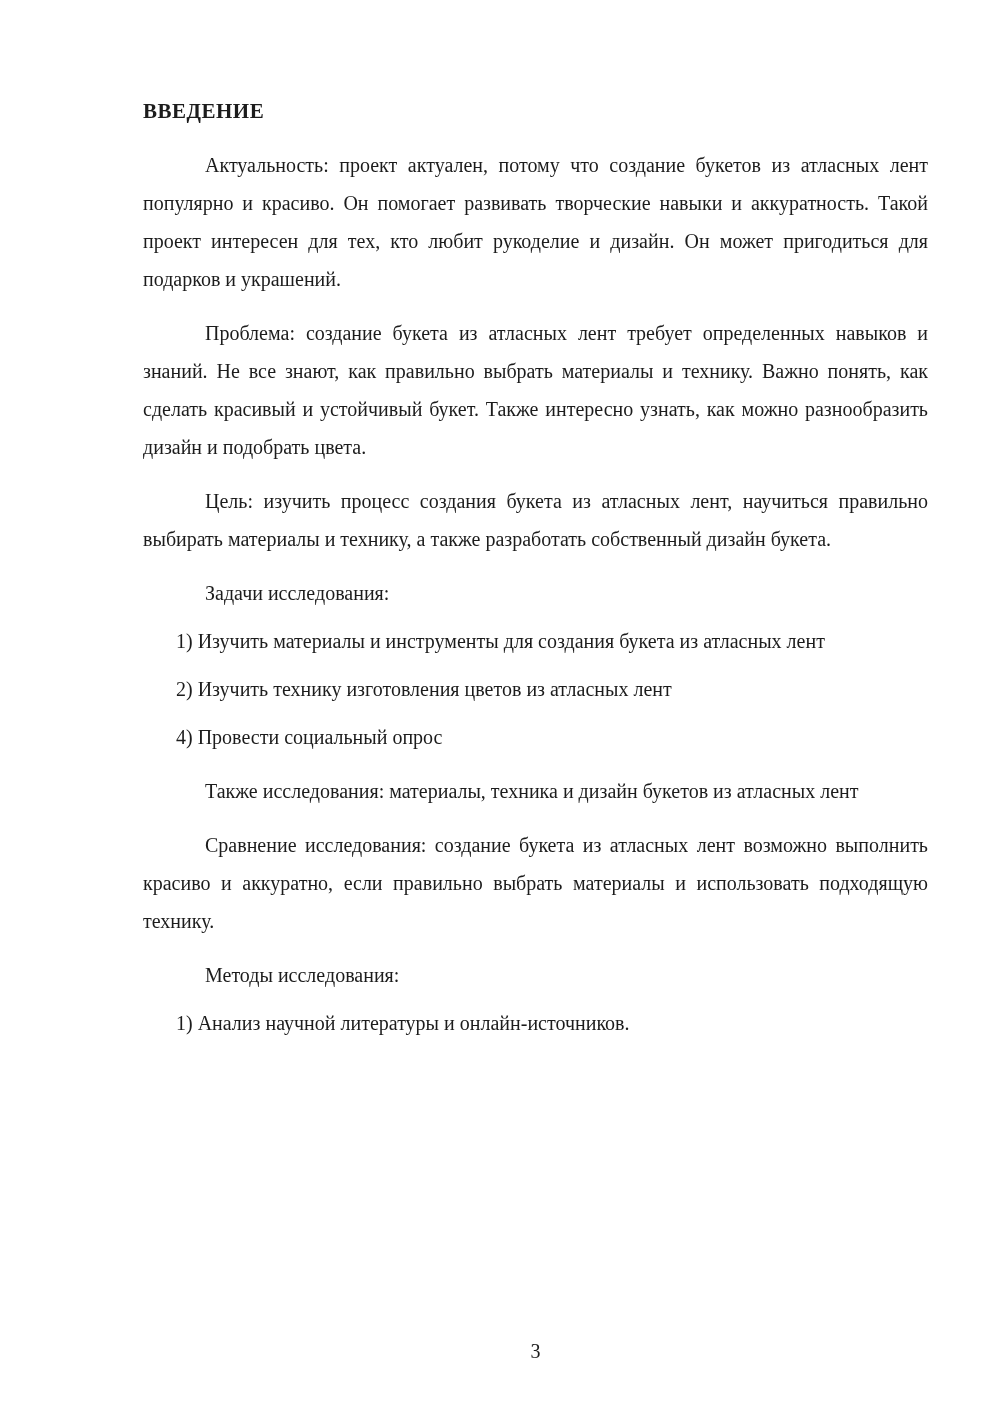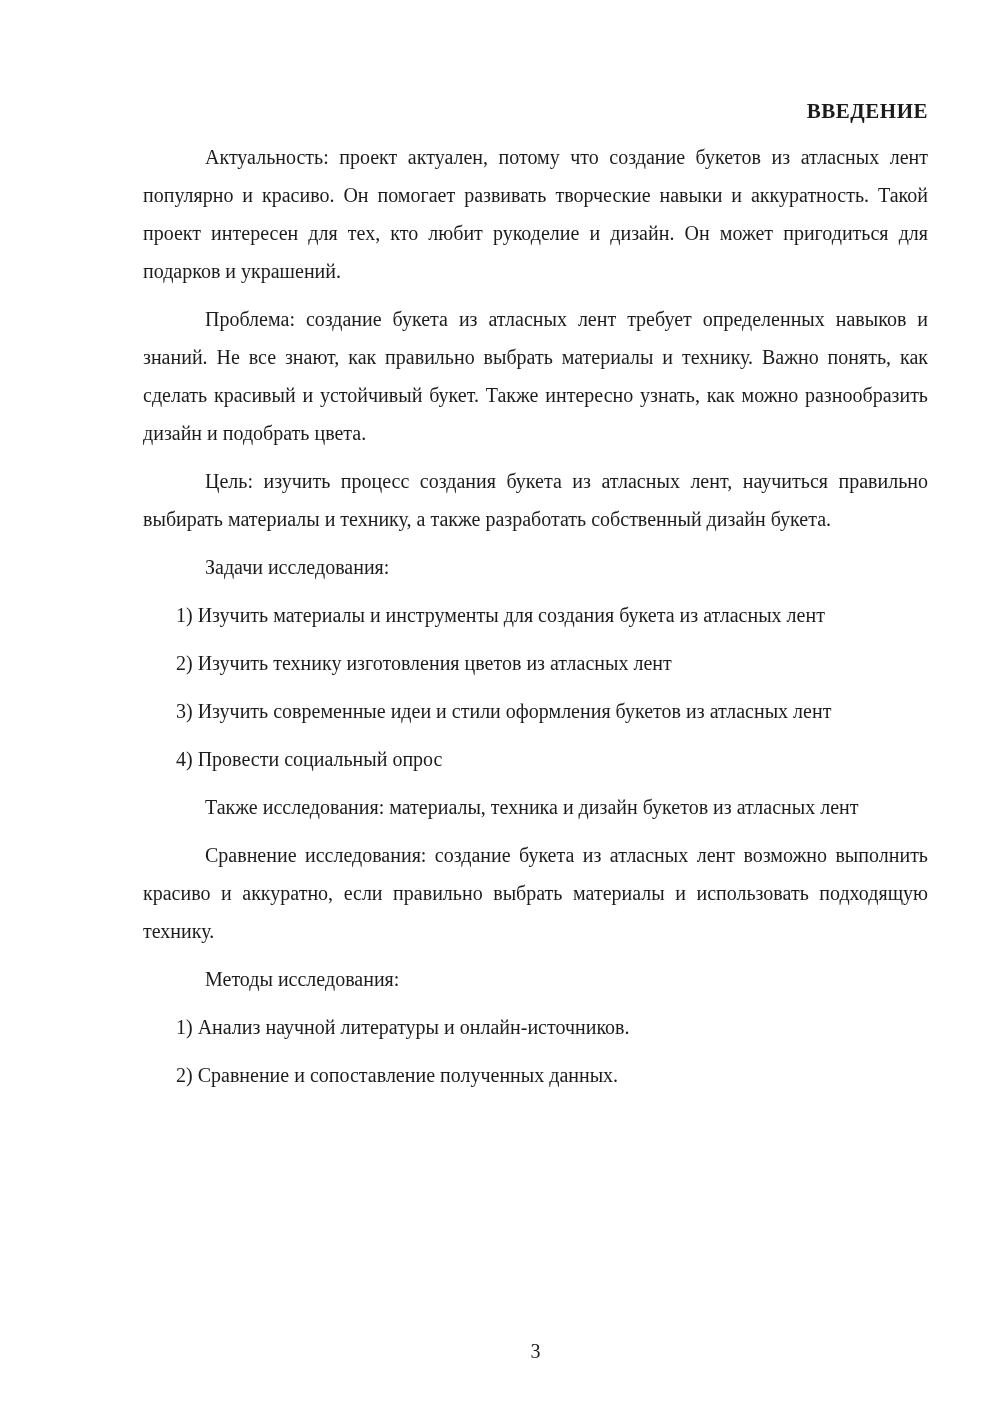--- a/index.html
+++ b/index.html
@@ -16,26 +16,26 @@
     box-sizing: border-box;
     padding: 92px 72px 0 143px;
     font-family: "Liberation Serif", "DejaVu Serif", serif;
     font-size: 20px;
     line-height: 38px;
     color: #1c1c1c;
   }
   .doc-title {
     font-size: 21px;
     font-weight: bold;
-    text-align: right;
+    text-align: left;
     margin: 0 0 8px 0;
     letter-spacing: 0.5px;
   }
   .para {
-    margin: 8px 0 10px 0;
+    margin: 16px 0 10px 0;
     text-align: justify;
     text-indent: 62px;
   }
   .list-item {
     margin: 0 0 10px 0;
     text-align: justify;
     text-indent: 33px;
   }
   .page-number {
     position: absolute;
@@ -53,25 +53,23 @@
 
   <h1 class="doc-title">ВВЕДЕНИЕ</h1>
 
   <p class="para">Актуальность: проект актуален, потому что создание букетов из атласных лент популярно и красиво. Он помогает развивать творческие навыки и аккуратность. Такой проект интересен для тех, кто любит рукоделие и дизайн. Он может пригодиться для подарков и украшений.</p>
   <p class="para">Проблема: создание букета из атласных лент требует определенных навыков и знаний. Не все знают, как правильно выбрать материалы и технику. Важно понять, как сделать красивый и устойчивый букет. Также интересно узнать, как можно разнообразить дизайн и подобрать цвета.</p>
   <p class="para">Цель: изучить процесс создания букета из атласных лент, научиться правильно выбирать материалы и технику, а также разработать собственный дизайн букета.</p>
   <p class="para">Задачи исследования:</p>
 
   <p class="list-item">1) Изучить материалы и инструменты для создания букета из атласных лент</p>
   <p class="list-item">2) Изучить технику изготовления цветов из атласных лент</p>
-  <p class="list-item">3) Изучить современные идеи и стили оформления букетов из атласных лент</p>
   <p class="list-item">4) Провести социальный опрос</p>
 
   <p class="para">Также исследования: материалы, техника и дизайн букетов из атласных лент</p>
   <p class="para">Сравнение исследования: создание букета из атласных лент возможно выполнить красиво и аккуратно, если правильно выбрать материалы и использовать подходящую технику.</p>
   <p class="para">Методы исследования:</p>
 
   <p class="list-item">1) Анализ научной литературы и онлайн-источников.</p>
-  <p class="list-item">2) Сравнение и сопоставление полученных данных.</p>
 
   <div class="page-number">3</div>
 
 </div>
 
 </body></html>

